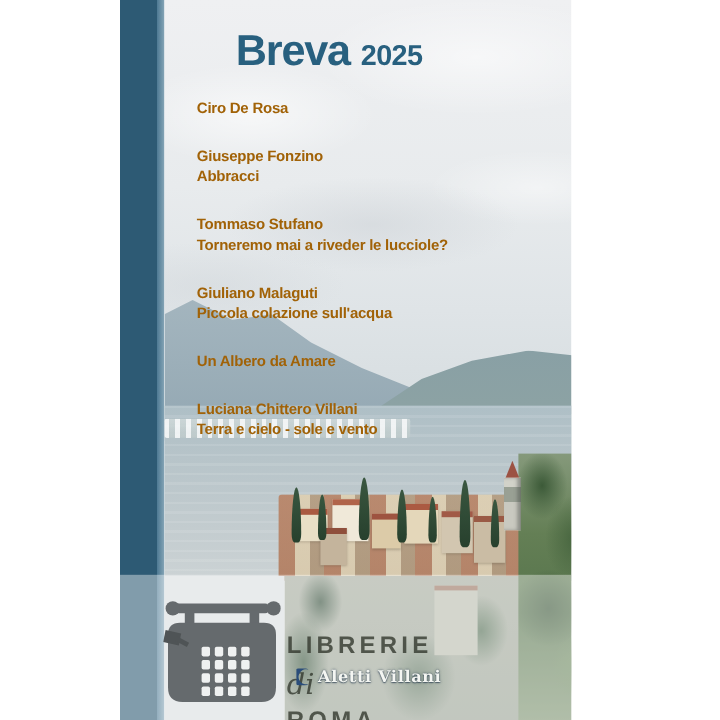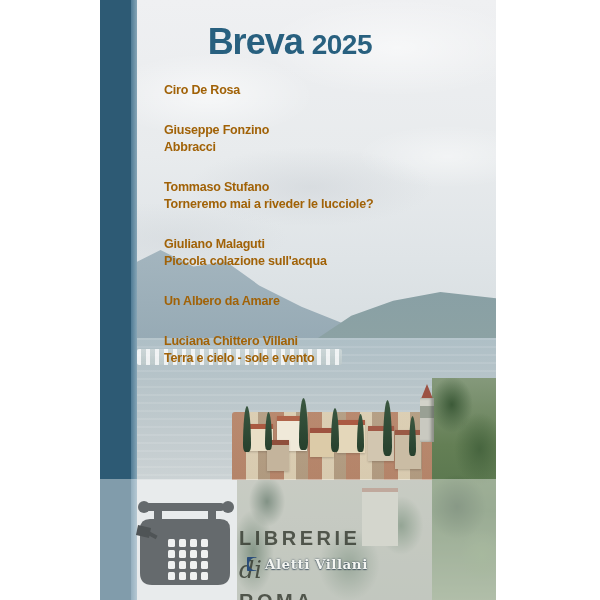--- a/index.html
+++ b/index.html
@@ -1,17 +1,17 @@
 <!DOCTYPE html>
 <html><head>
 <meta charset="utf-8">
 <style>
   html,body{margin:0;padding:0;background:#ffffff;}
   .page{position:relative;width:476px;height:600px;background:#ffffff;overflow:hidden;
-        font-family:"Liberation Sans",sans-serif;padding-left:20px;}
+        font-family:"Liberation Sans",sans-serif;}
 
   
   .spine{position:absolute;left:100px;top:0;width:37px;height:600px;z-index:1;
          background:linear-gradient(90deg,#2d5a74 0%,#2d5a74 84%,#4f7b95 84%,#86a5b6 100%);}
 
   
   .cover{position:absolute;left:137px;top:0;width:361px;height:600px;overflow:hidden;z-index:1;}
   .cover *{position:absolute;}
   .sky{left:0;top:0;width:100%;height:345px;
        background:linear-gradient(180deg,#eff0f2 0%,#e8ebed 45%,#dfe4e7 75%,#d6dde0 100%);}
@@ -58,21 +58,21 @@
       border-left:6px solid transparent;border-right:6px solid transparent;
       border-bottom:15px solid #9c5243;}
   .tower-body{left:283px;top:398px;width:14px;height:44px;
       background:linear-gradient(180deg,#d2d2c9 0 8px,#99a094 8px 20px,#c9c9c0 20px 100%);
       box-shadow:inset -3px 0 3px rgba(70,75,70,.45);}
 
   
   .title{position:absolute;top:24px;right:124px;display:flex;align-items:baseline;gap:9px;
       color:#28607f;font-weight:700;z-index:2;}
   .title-main{font-size:36px;letter-spacing:-1px;line-height:1;}
-  .title-year{font-size:28px;letter-spacing:-0.5px;}
+  .title-year{font-size:24px;letter-spacing:-0.5px;}
 
   
   .toc{position:absolute;left:164px;top:82px;z-index:2;color:#a16207;font-weight:700;}
   .entry{margin-bottom:23px;}
   .entry div{font-size:12.5px;line-height:17px;letter-spacing:-0.2px;white-space:nowrap;}
 
   
   .band{position:absolute;left:100px;top:479px;width:398px;height:121px;
       background:rgba(255,255,255,.40);z-index:3;}
   .typewriter{position:absolute;left:136px;top:495px;width:98px;height:94px;z-index:4;opacity:.88;}

